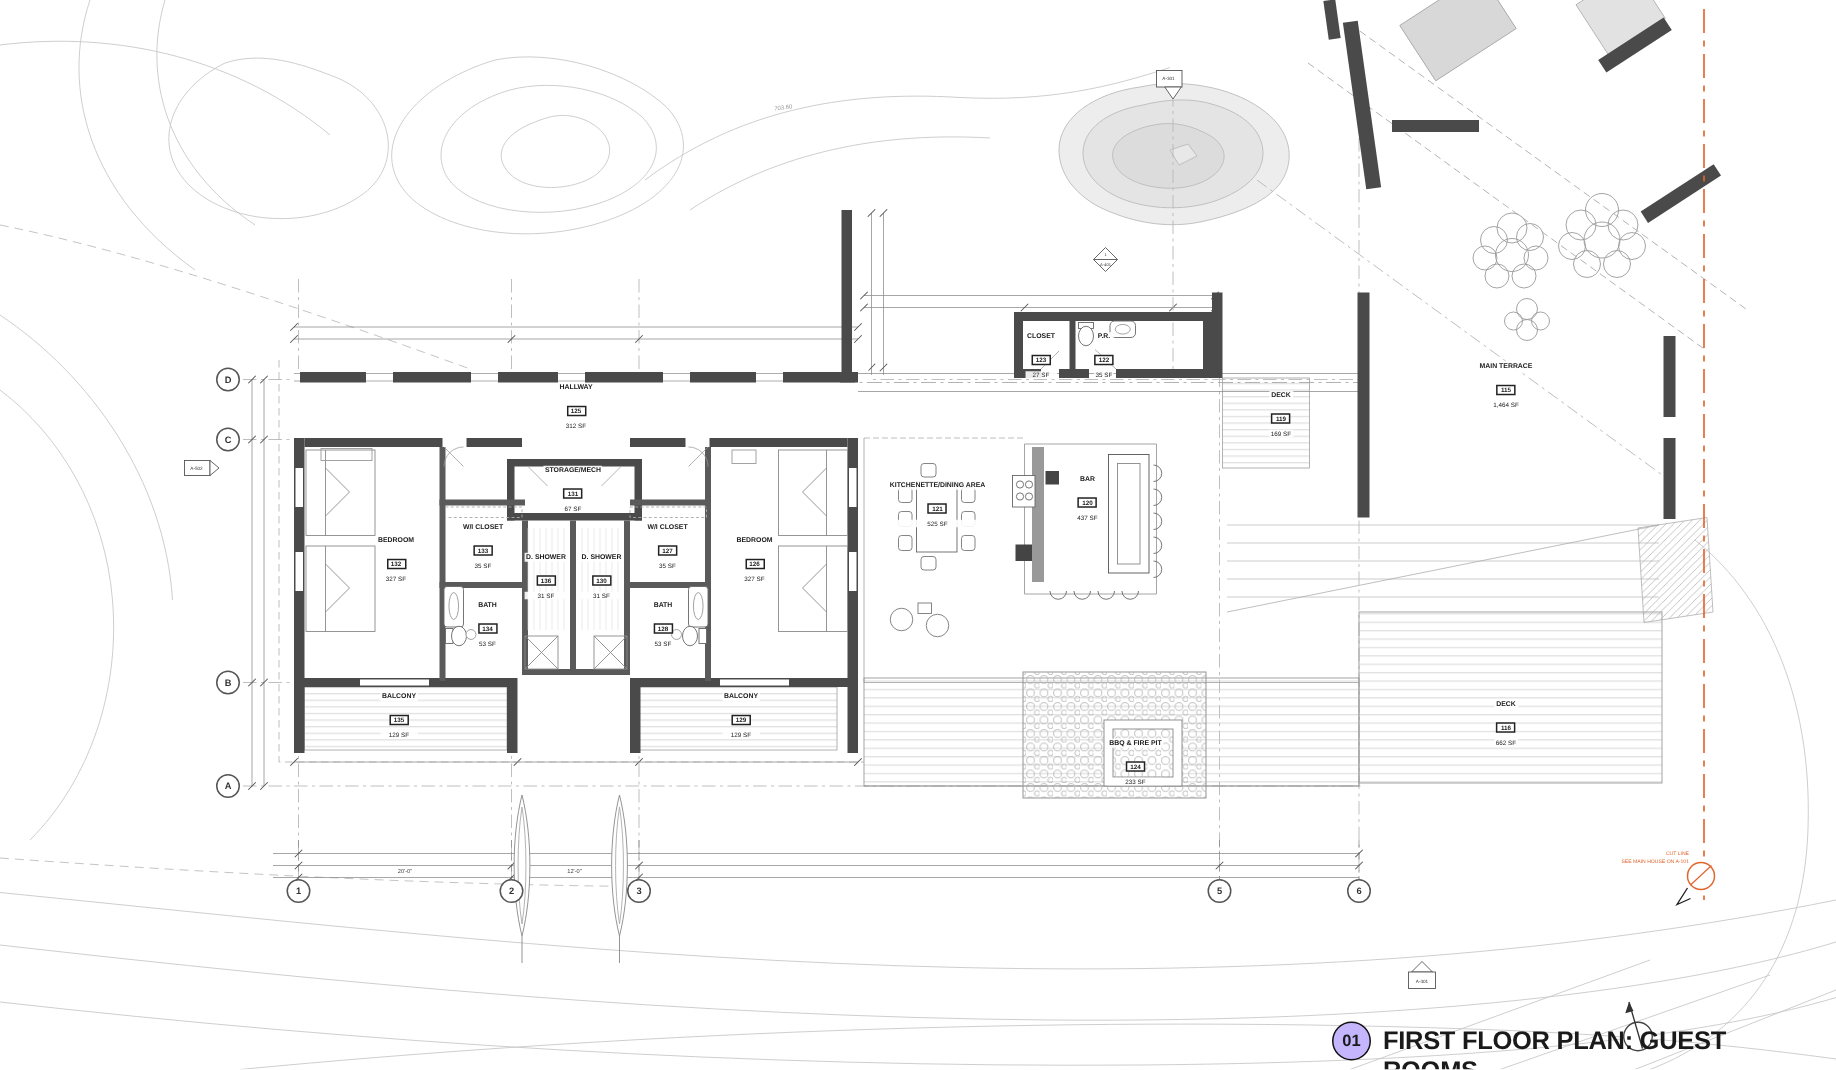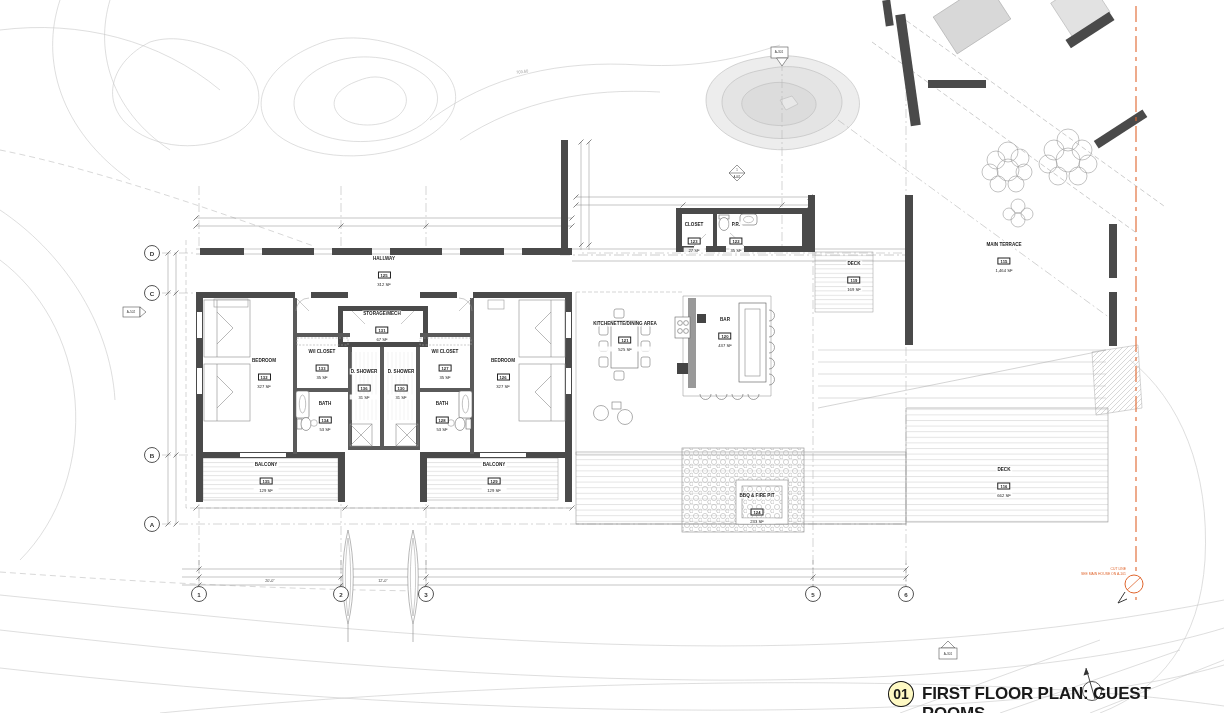--- a/index.html
+++ b/index.html
@@ -21,21 +21,21 @@
              background:#fff;padding:0 1.5px;z-index:3;}
   .marker-label{position:absolute;transform:translate(-50%,-50%);font-size:3.1px;color:#333;z-index:4;}
   .marker-label.tiny{font-size:2.7px;}
   .contour-label{position:absolute;left:515px;top:69px;font-size:4px;color:#999;
                  transform:rotate(-8deg);background:#fff;padding:0 1px;z-index:2;}
   .cut-note{position:absolute;left:1038px;top:567px;width:88px;text-align:right;
             font-size:3.4px;line-height:1.4;color:#E0662E;z-index:4;}
 
   .title-block{position:absolute;left:888px;top:681px;display:flex;align-items:flex-start;gap:8px;z-index:5;}
   .tb-circle{width:24px;height:24px;border:1.8px solid #111;border-radius:50%;display:flex;
-             align-items:center;justify-content:center;font-size:14px;font-weight:bold;background:#fef9c3;}
+             align-items:center;justify-content:center;font-size:11px;font-weight:bold;background:#c4b5fd;}
   .tb-title{font-size:17px;font-weight:bold;letter-spacing:-0.2px;border-bottom:1.4px solid #333;
             padding:3px 6px 2px 0;}
   .tb-scale{font-size:4.2px;color:#555;margin-top:1.5px;}
 </style>
 </head>
 <body>
 
 <div class="plan">
 
 <svg width="1224" height="713" viewBox="0 0 1224 713">

